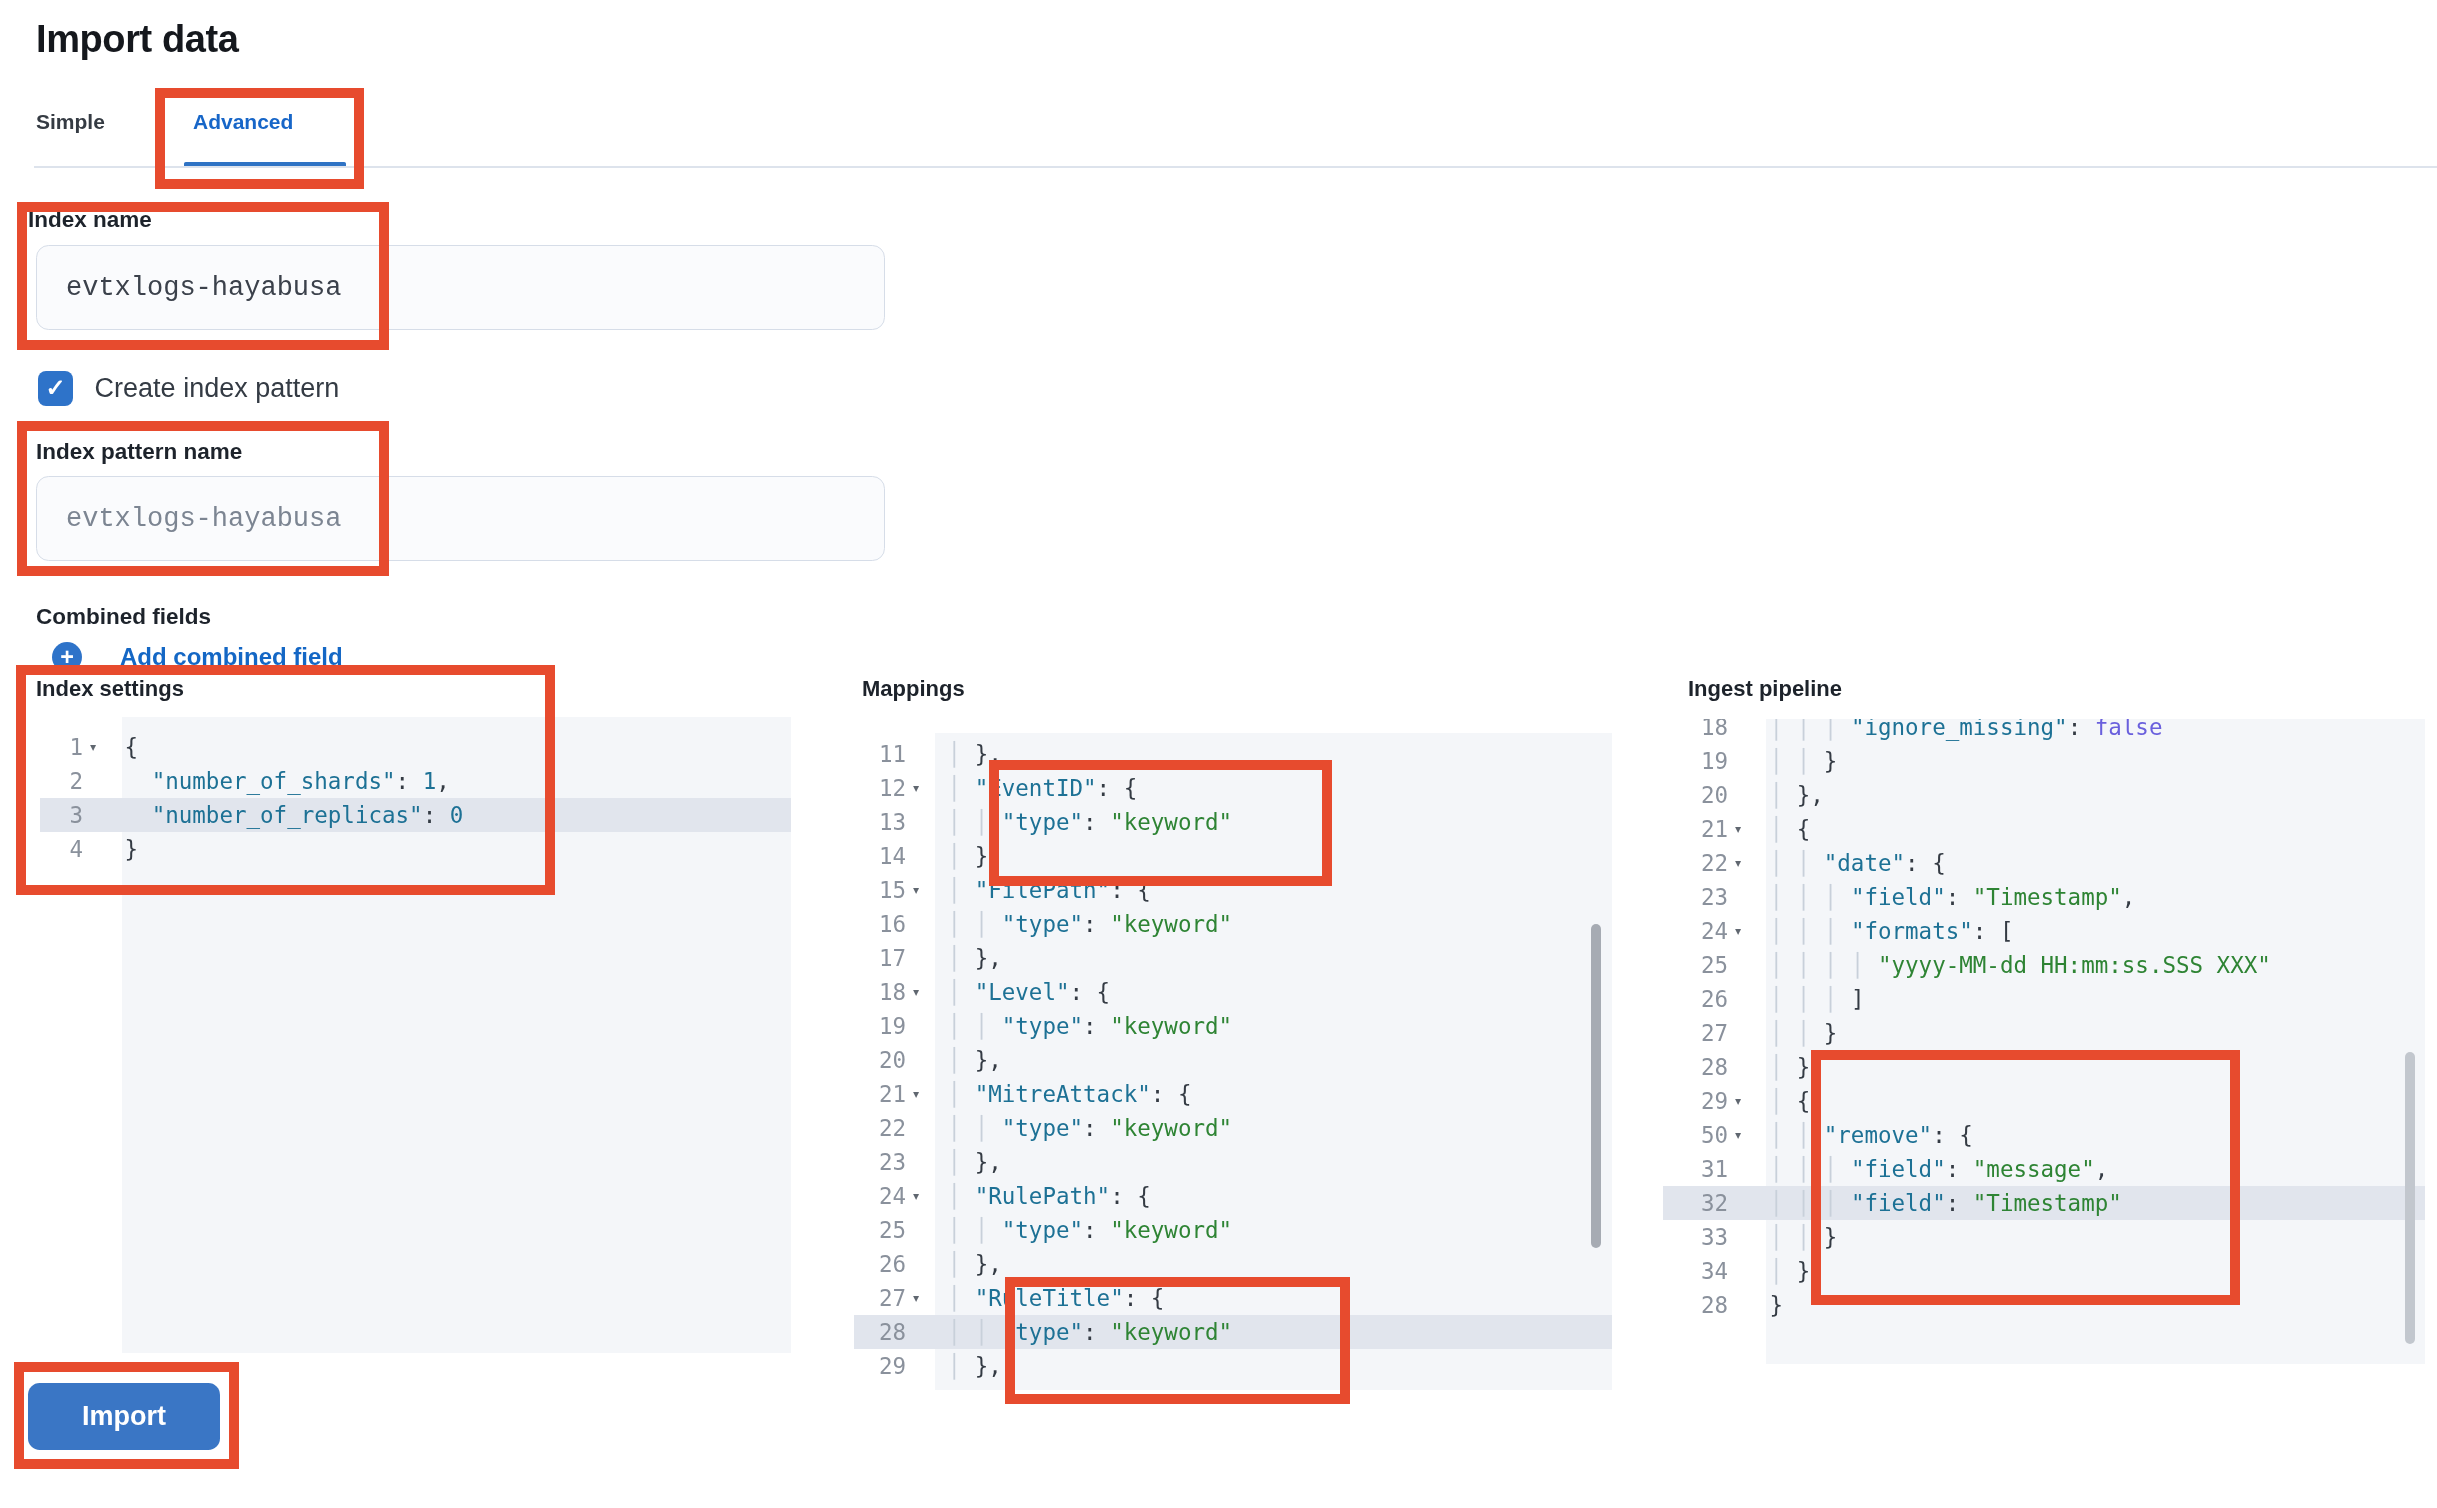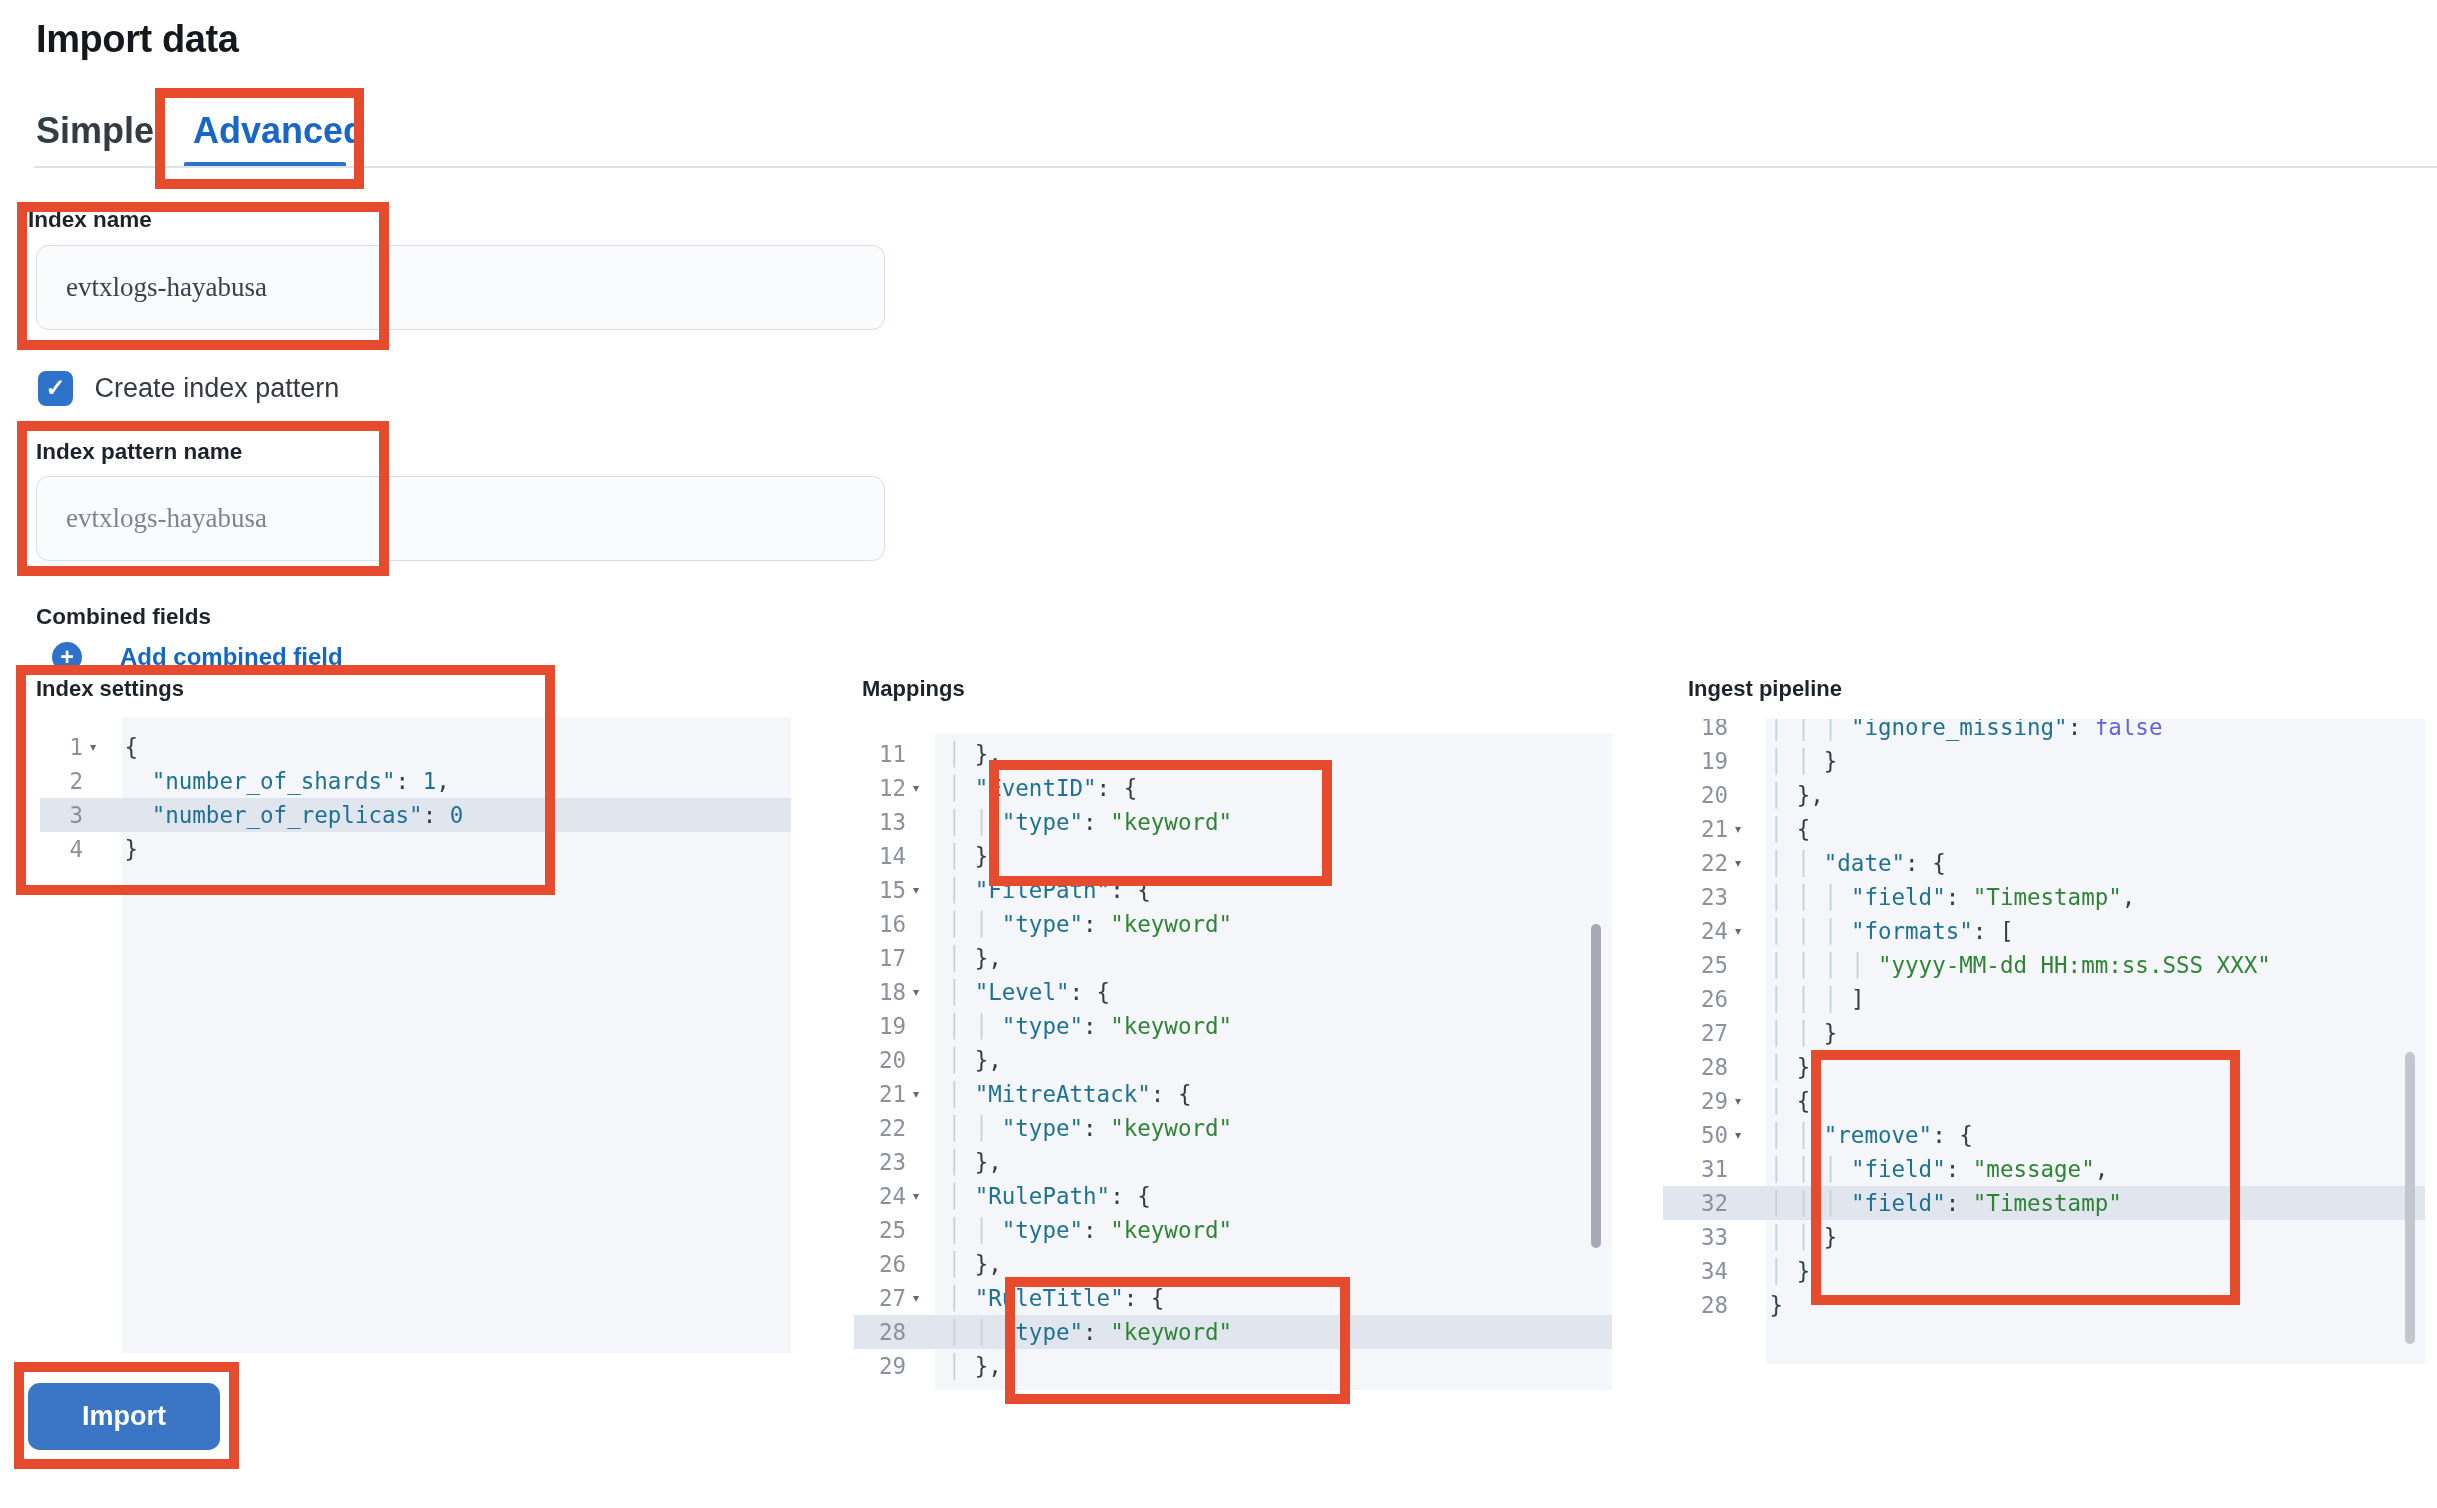--- a/index.html
+++ b/index.html
@@ -2,35 +2,35 @@
 <html style="font-size:14.4px"><head>
 <meta charset="utf-8">
 <style>
   * { margin:0; padding:0; box-sizing:border-box; }
   html,body { background:#ffffff; }
   body { font-family:"Liberation Sans", sans-serif; color:#343b44; }
   #stage { position:relative; width:2438px; height:1508px; overflow:hidden; background:#fff; }
 
   
   .page-title { position:absolute; left:36px; top:18px; font-size:38px; font-weight:700; color:#15181d; letter-spacing:-0.4px; }
-  .tab { position:absolute; top:110px; font-size:36px; font-weight:700; cursor:pointer; }
+  .tab { position:absolute; top:110px; font-size:21px; font-weight:700; cursor:pointer; }
   .tab-simple { left:36px; color:#353b43; }
   .tab-advanced { left:193px; color:#1766c8; }
   .tab-underline { position:absolute; left:184px; top:162px; width:162px; height:5.4px; background:#2f73c4; border-radius:1.8px; }
   .divider { position:absolute; left:34px; right:0; top:166px; height:1.8px; background:#dde3ec; }
 
   
   .field-label { position:absolute; font-size:22.5px; font-weight:700; color:#1d232b; }
   .lbl-index-name { left:28px; top:207px;text-align:right; }
   .lbl-pattern-name { left:36px; top:439px; }
   .lbl-combined { left:36px; top:604px; }
   .lbl-editor { font-size:22px; font-weight:700; color:#1d232b; position:absolute; }
 
   .text-input { position:absolute; left:36px; width:849px; height:85px; border:0.9px solid #d6dde8; border-radius:12.6px;
-                background:#fafbfd; font-family:Liberation Serif, serif; font-size:27px; color:#3b414b; padding:0 29px; outline:none; }
+                background:#fafbfd; font-family:Liberation Mono, monospace; font-size:27px; color:#3b414b; padding:0 29px; outline:none; }
   .text-input::placeholder { color:#7c8592; opacity:1; }
   #input-index-name { top:245px; }
   #input-pattern-name { top:476px; }
 
   .checkbox-row { position:absolute; left:38px; top:370px; height:36px; display:flex; align-items:center; }
   .checkbox { width:35px; height:35px; border-radius:8px; background:#2e73c9; color:#fff; font-size:24px; font-weight:700;
               display:flex; align-items:center; justify-content:center; cursor:pointer; }
   .checkbox-label { margin-left:21.6px; font-size:27px; color:#343b44; }
 
   .add-field-row { position:absolute; left:52px; top:642px; display:flex; align-items:center; cursor:pointer; }

